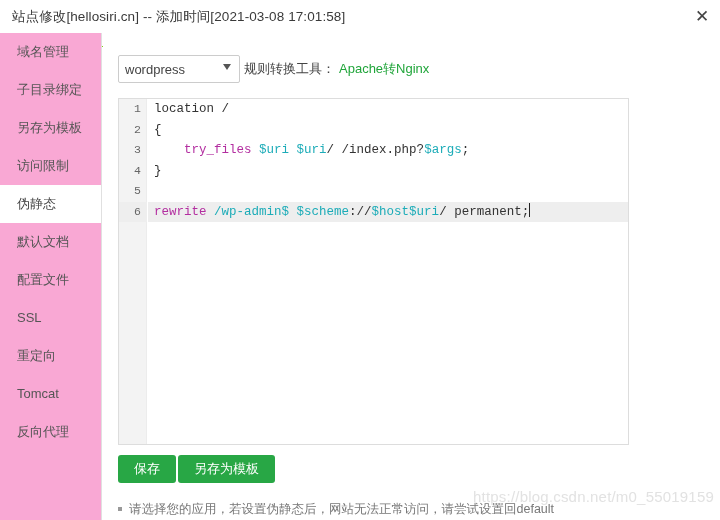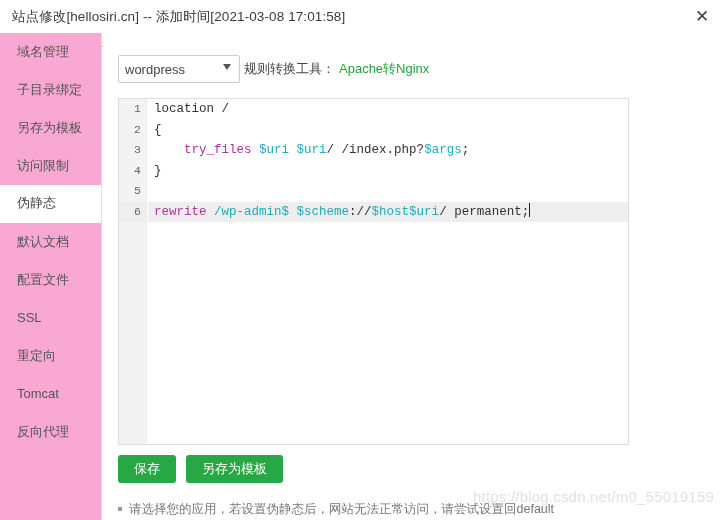--- a/index.html
+++ b/index.html
@@ -74,21 +74,20 @@
     padding-left: 17px;
     font-size: 13px;
     color: #555555;
     cursor: pointer;
     box-sizing: border-box;
     white-space: nowrap;
   }
   .side-item.active {
     background: #ffffff;
     color: #444444;
-    font-family: Liberation Mono, monospace;
   }
 
   
   .content {
     position: absolute;
     left: 103px; top: 0;
     width: 617px;
     height: 487px;
     background: #ffffff;
   }
@@ -219,21 +218,21 @@
     vertical-align: -2px;
     margin-left: 0px;
   }
 
   
   .btn-row {
     position: absolute;
     left: 15px;
     top: 422px;
     display: flex;
-    gap: 10px;
+    gap: 2px;
   }
   .btn {
     background: #28a745;
     color: #ffffff;
     border: none;
     border-radius: 3px;
     font-size: 13px;
     font-family: "Liberation Sans", sans-serif;
     padding: 7px 16px;
     cursor: pointer;

